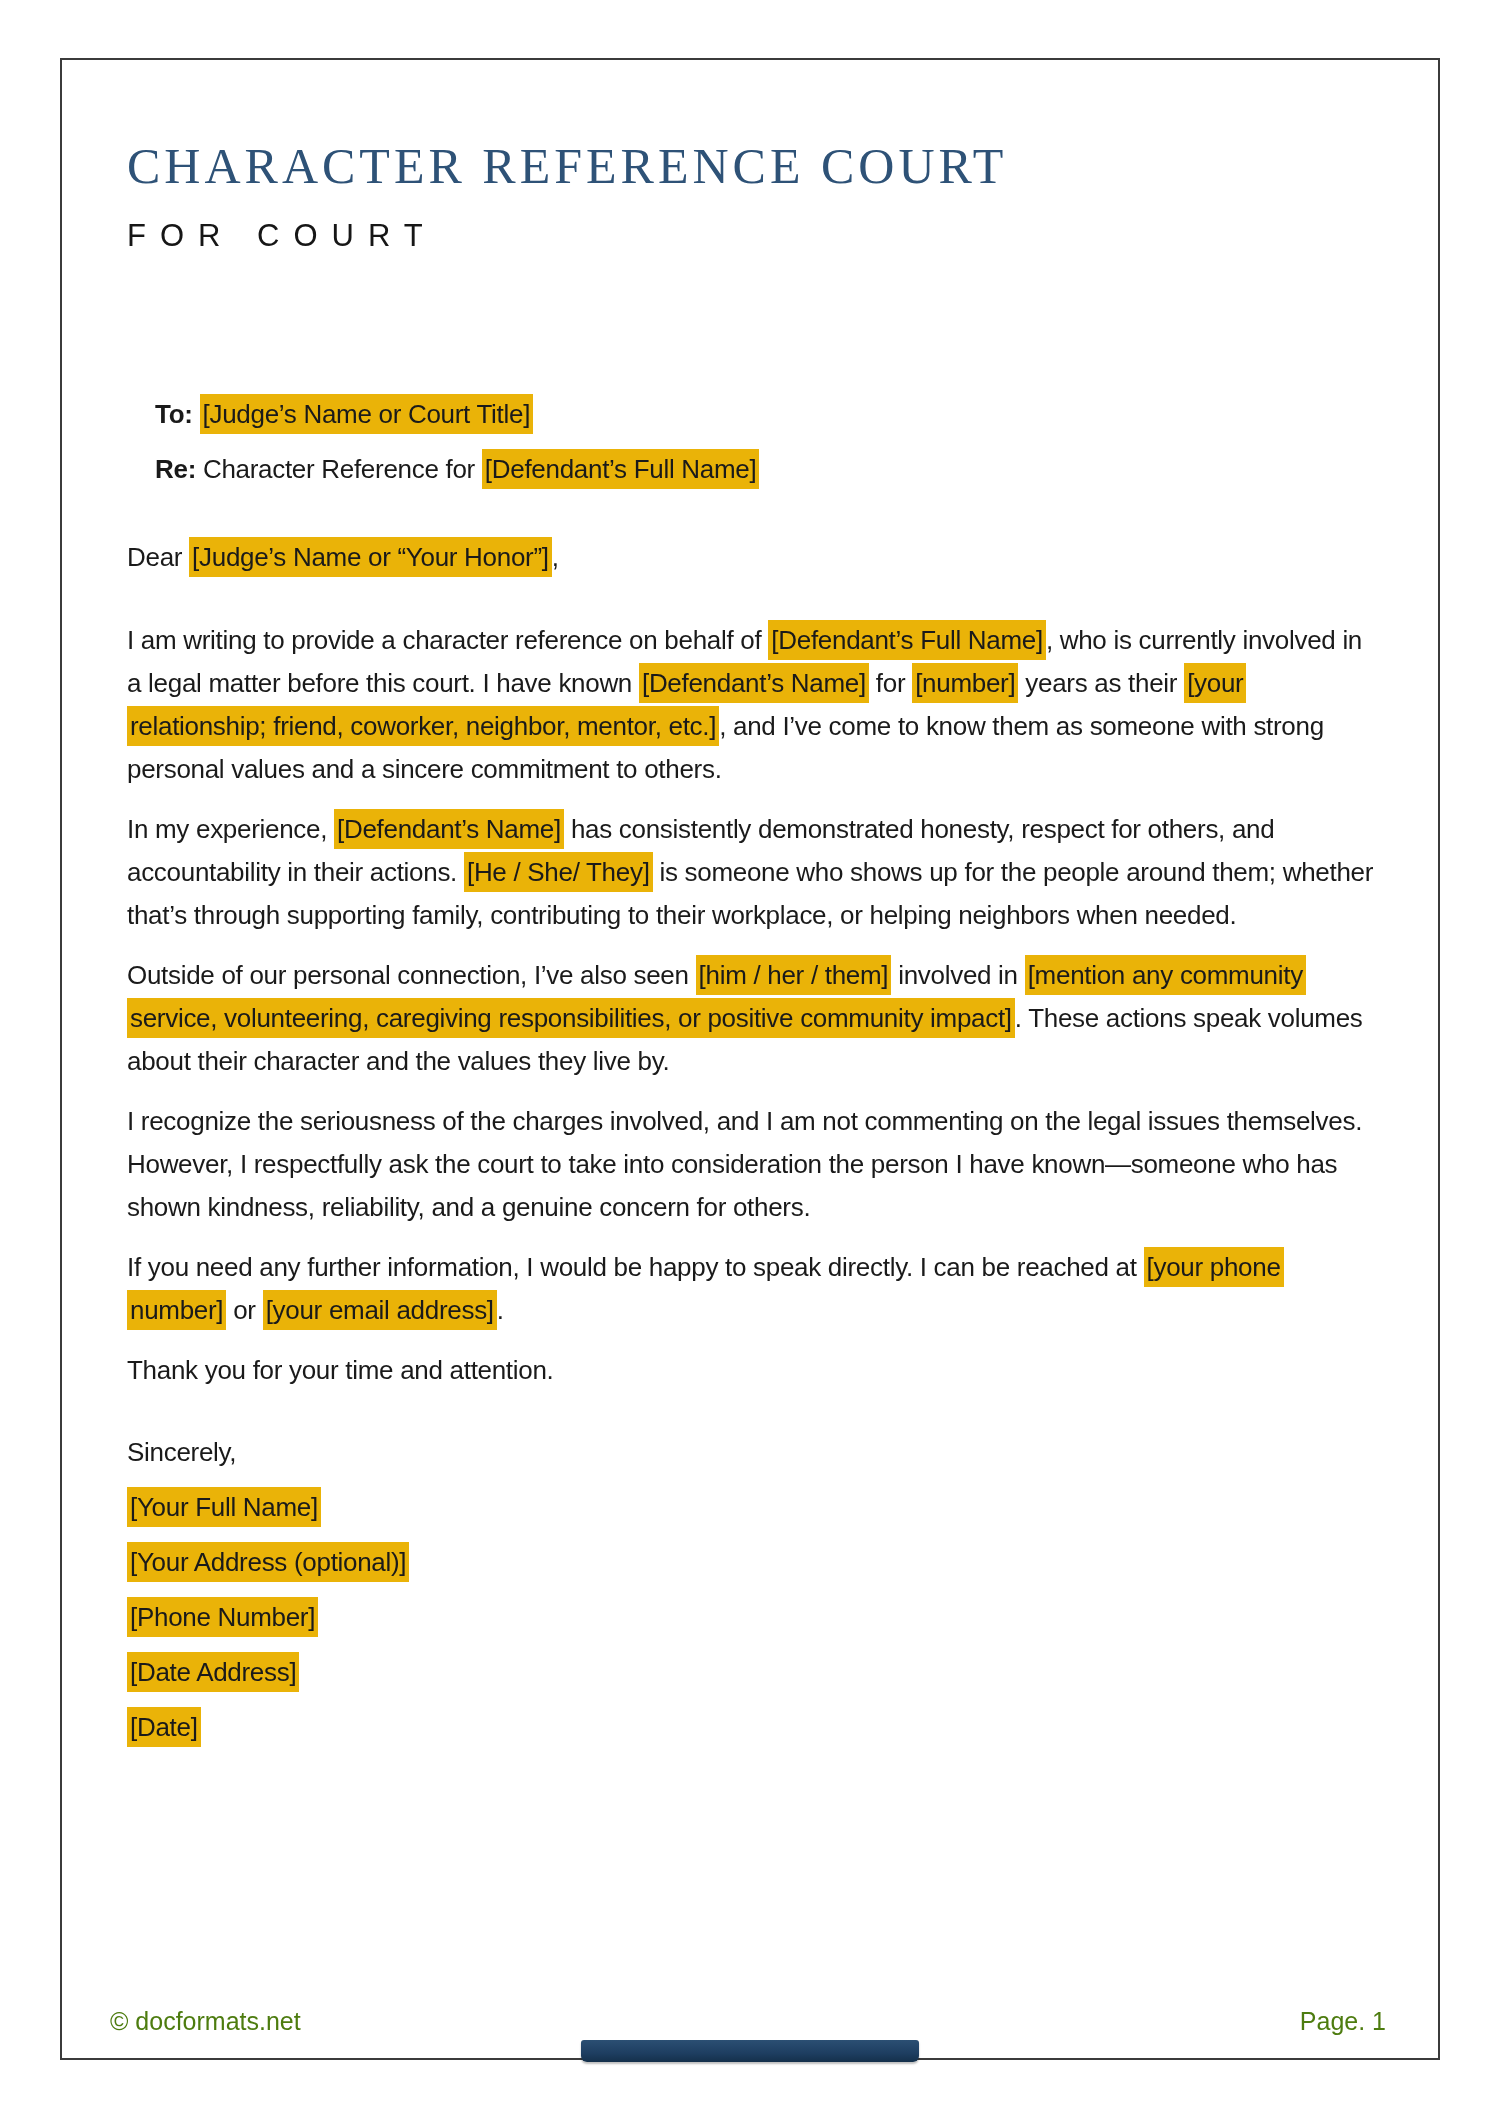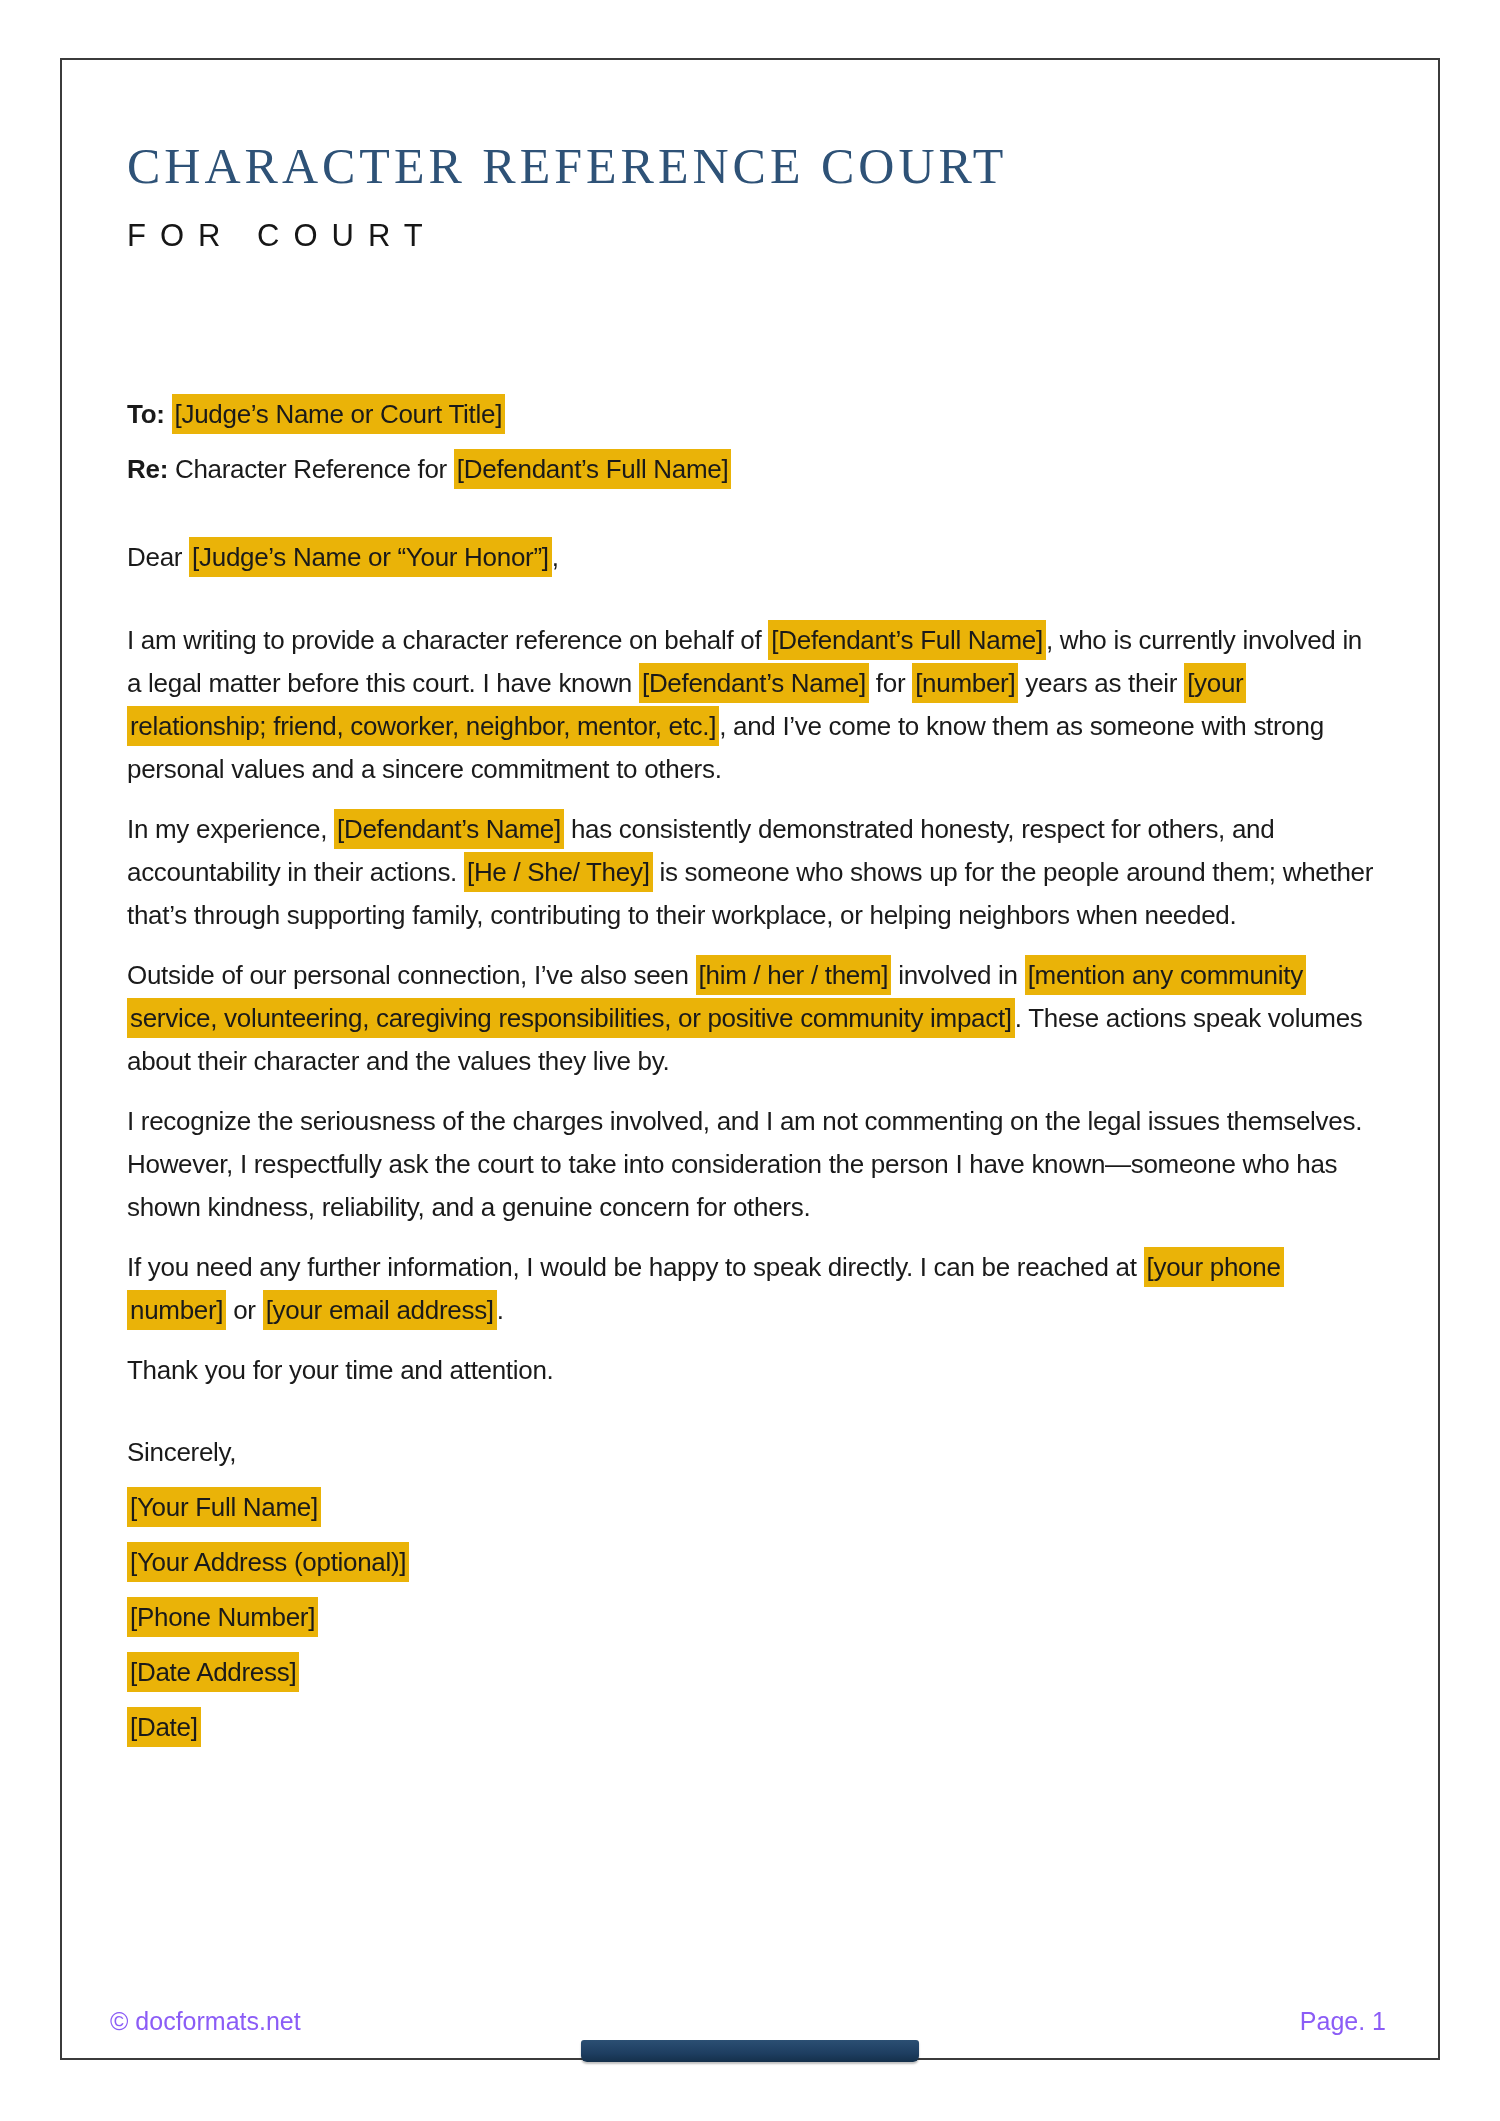--- a/index.html
+++ b/index.html
@@ -54,36 +54,36 @@
     letter-spacing: -0.3px;
     line-height: 43px;
     margin-bottom: 17px;
     max-width: 1250px;
   }
 
   .signoff { margin-top: 40px; }
 
   .sig-block { margin-top: 15px; }
 
-  .b { font-weight: 700; }
+  .b { font-weight: 700; margin-left: 28px; }
 
   .hl {
     background: #eab308;
     padding: 5px 3px;
     box-decoration-break: clone;
     -webkit-box-decoration-break: clone;
   }
 
   .footer {
     position: absolute;
     left: 48px; right: 52px; bottom: 22px;
     display: flex;
     justify-content: space-between;
     font-size: 25px;
-    color: #8b5cf6;
+    color: #4d7c0f;
   }
 
   .accent-bar {
     position: absolute;
     left: 50%;
     bottom: -4px;
     transform: translateX(-50%);
     width: 338px;
     height: 22px;
     background: linear-gradient(180deg, #2b4f73 0%, #1e3e61 60%, #14304b 100%);

